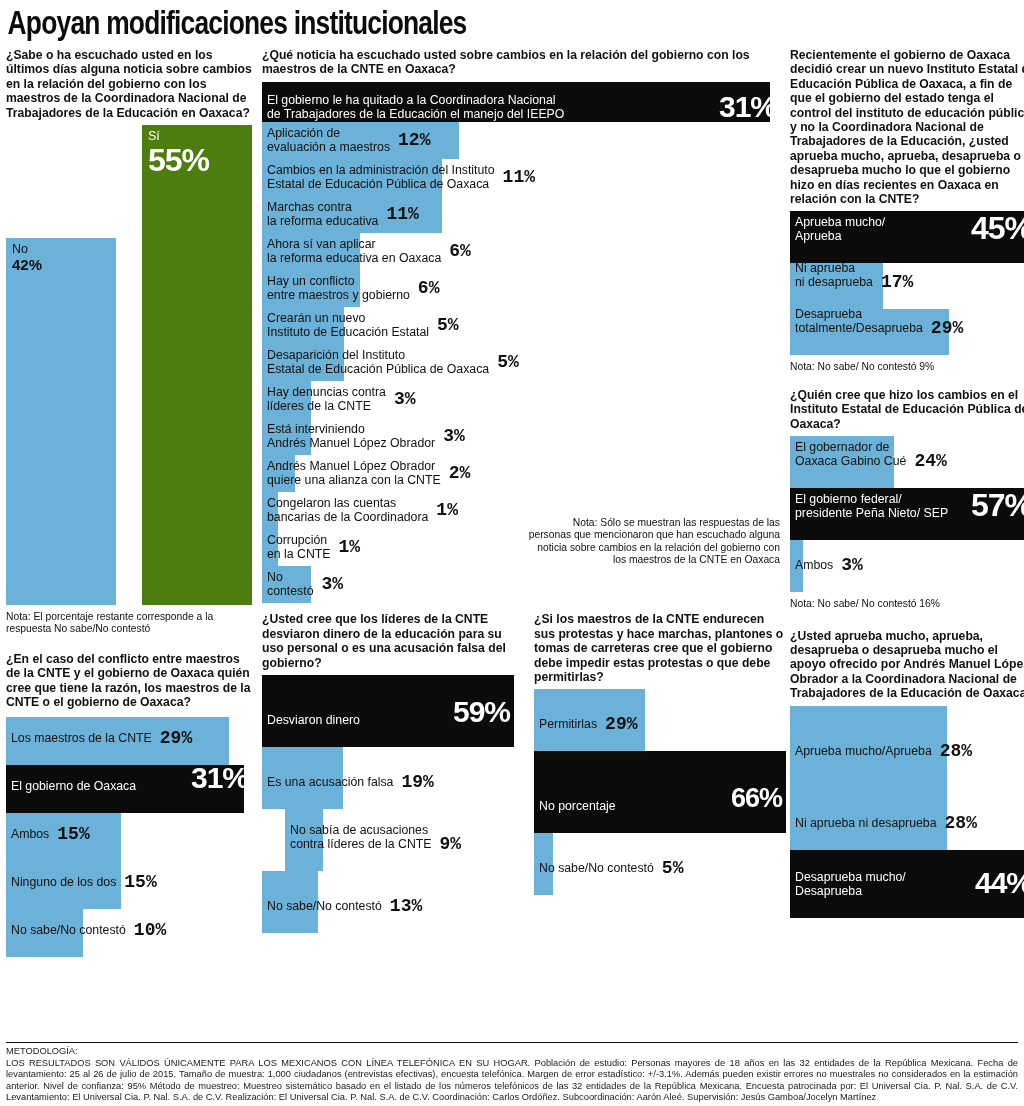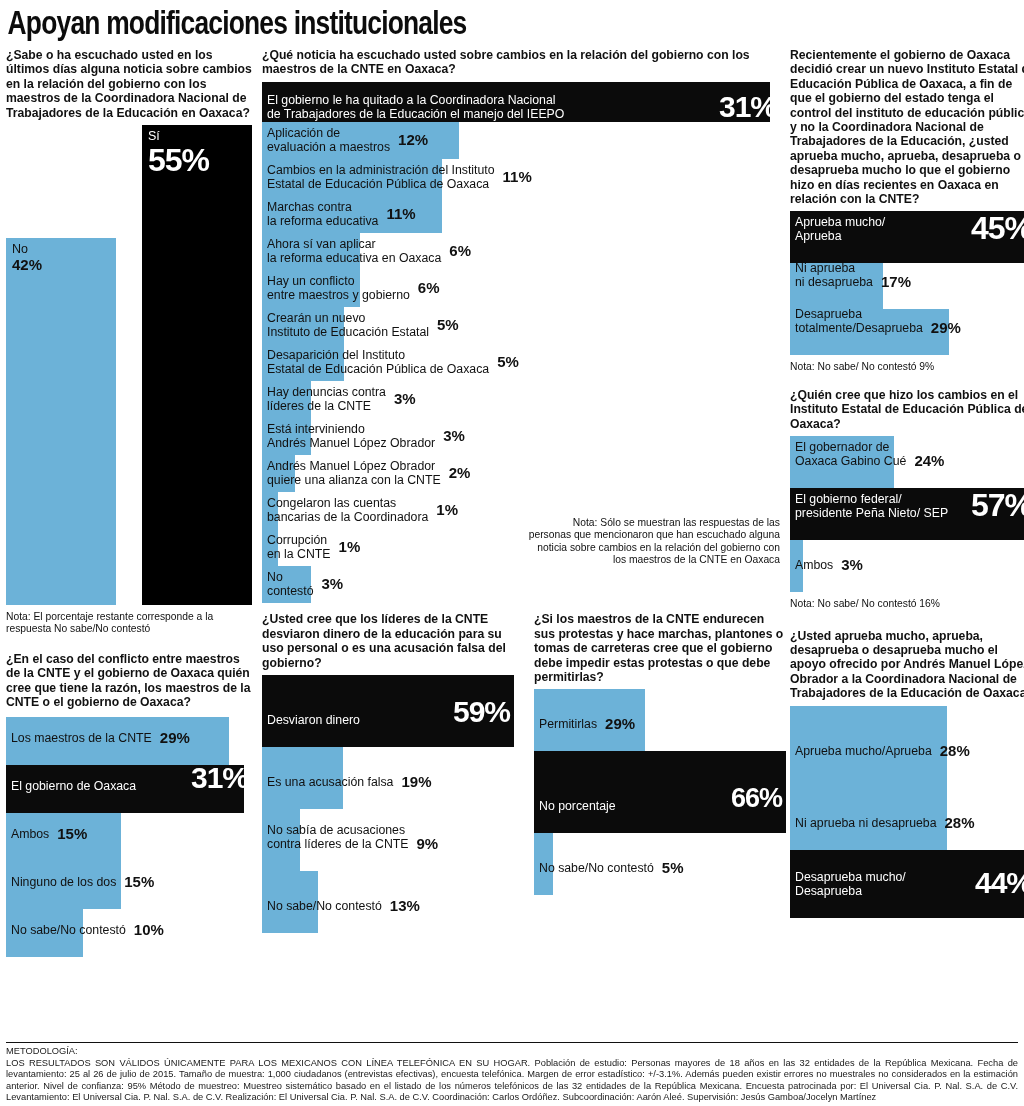--- a/index.html
+++ b/index.html
@@ -78,23 +78,24 @@
     position:relative; z-index:2;
     display:flex; align-items:flex-end;
     height:100%;
     padding:0 4px 20px 5px;
   }
   .hlabel{
     font-size:12.3px; line-height:14px;
     white-space:pre-line;
   }
   .hpct{
-    font-size:15px; font-weight:bold; margin-left:8px;
+    font-size:18px; font-weight:bold; margin-left:8px;
     line-height:14px;
     white-space:nowrap;
+    font-family:Liberation Mono, monospace;
   }
   .row-dark .hlabel,.row-dark .hpct{ color:#ffffff; }
   .big{
     font-family:"Liberation Sans Narrow","Liberation Sans",sans-serif;
     font-weight:bold;
     font-size:30px;
     line-height:30px;
     letter-spacing:-1px;
     margin-left:auto;
     color:#fff;
@@ -127,21 +128,21 @@
 
       <div class="q">¿Sabe o ha escuchado usted en los últimos días alguna noticia sobre cambios en la relación del gobierno con los maestros de la Coordinadora Nacional de Trabajadores de la Educación en Oaxaca?</div>
 
       <div class="vchart" id="chart-q1">
           <div class="vbar" style="width: 110px; left: 0px; height: 367px; background: rgb(108, 178, 216);">
             <div class="vlabel">
               <span class="vname" style="color: rgb(17, 17, 17);">No</span>
               <span class="vval" style="color: rgb(17, 17, 17); font-size: 15px;">42%</span>
             </div>
           </div>
-          <div class="vbar" style="width: 110px; left: 136px; height: 480px; background: #000000;">
+          <div class="vbar" style="width: 110px; left: 136px; height: 480px; background: #4d7c0f;">
             <div class="vlabel">
               <span class="vname" style="color: rgb(255, 255, 255);">Sí</span>
               <span class="vval" style="color: rgb(255, 255, 255); font-size: 32px; letter-spacing: -1px;">55%</span>
             </div>
           </div>
         </div>
 
       <div class="note">Nota: El porcentaje restante corresponde a la respuesta No sabe/No contestó</div>
 
       <div style="height:16px"></div>
@@ -319,21 +320,21 @@
                   <span class="big" style="font-size: 30px;">59%</span>
                 </div>
               </div>
               <div class="hrow" style="height: 62px;">
                 <div class="hbar blue" style="width: 81px;"></div>
                 <div class="hcontent">
                   <span class="hlabel">Es una acusación falsa</span>
                   <span class="hpct">19%</span>
                 </div>
               </div>
-              <div class="hrow" style="height: 62px;">
+              <div class="hrow" style="height: 62px; margin-left: 23px;">
                 <div class="hbar blue" style="width: 38px;"></div>
                 <div class="hcontent">
                   <span class="hlabel">No sabía de acusaciones
 contra líderes de la CNTE</span>
                   <span class="hpct">9%</span>
                 </div>
               </div>
               <div class="hrow" style="height: 62px;">
                 <div class="hbar blue" style="width: 56px;"></div>
                 <div class="hcontent">

